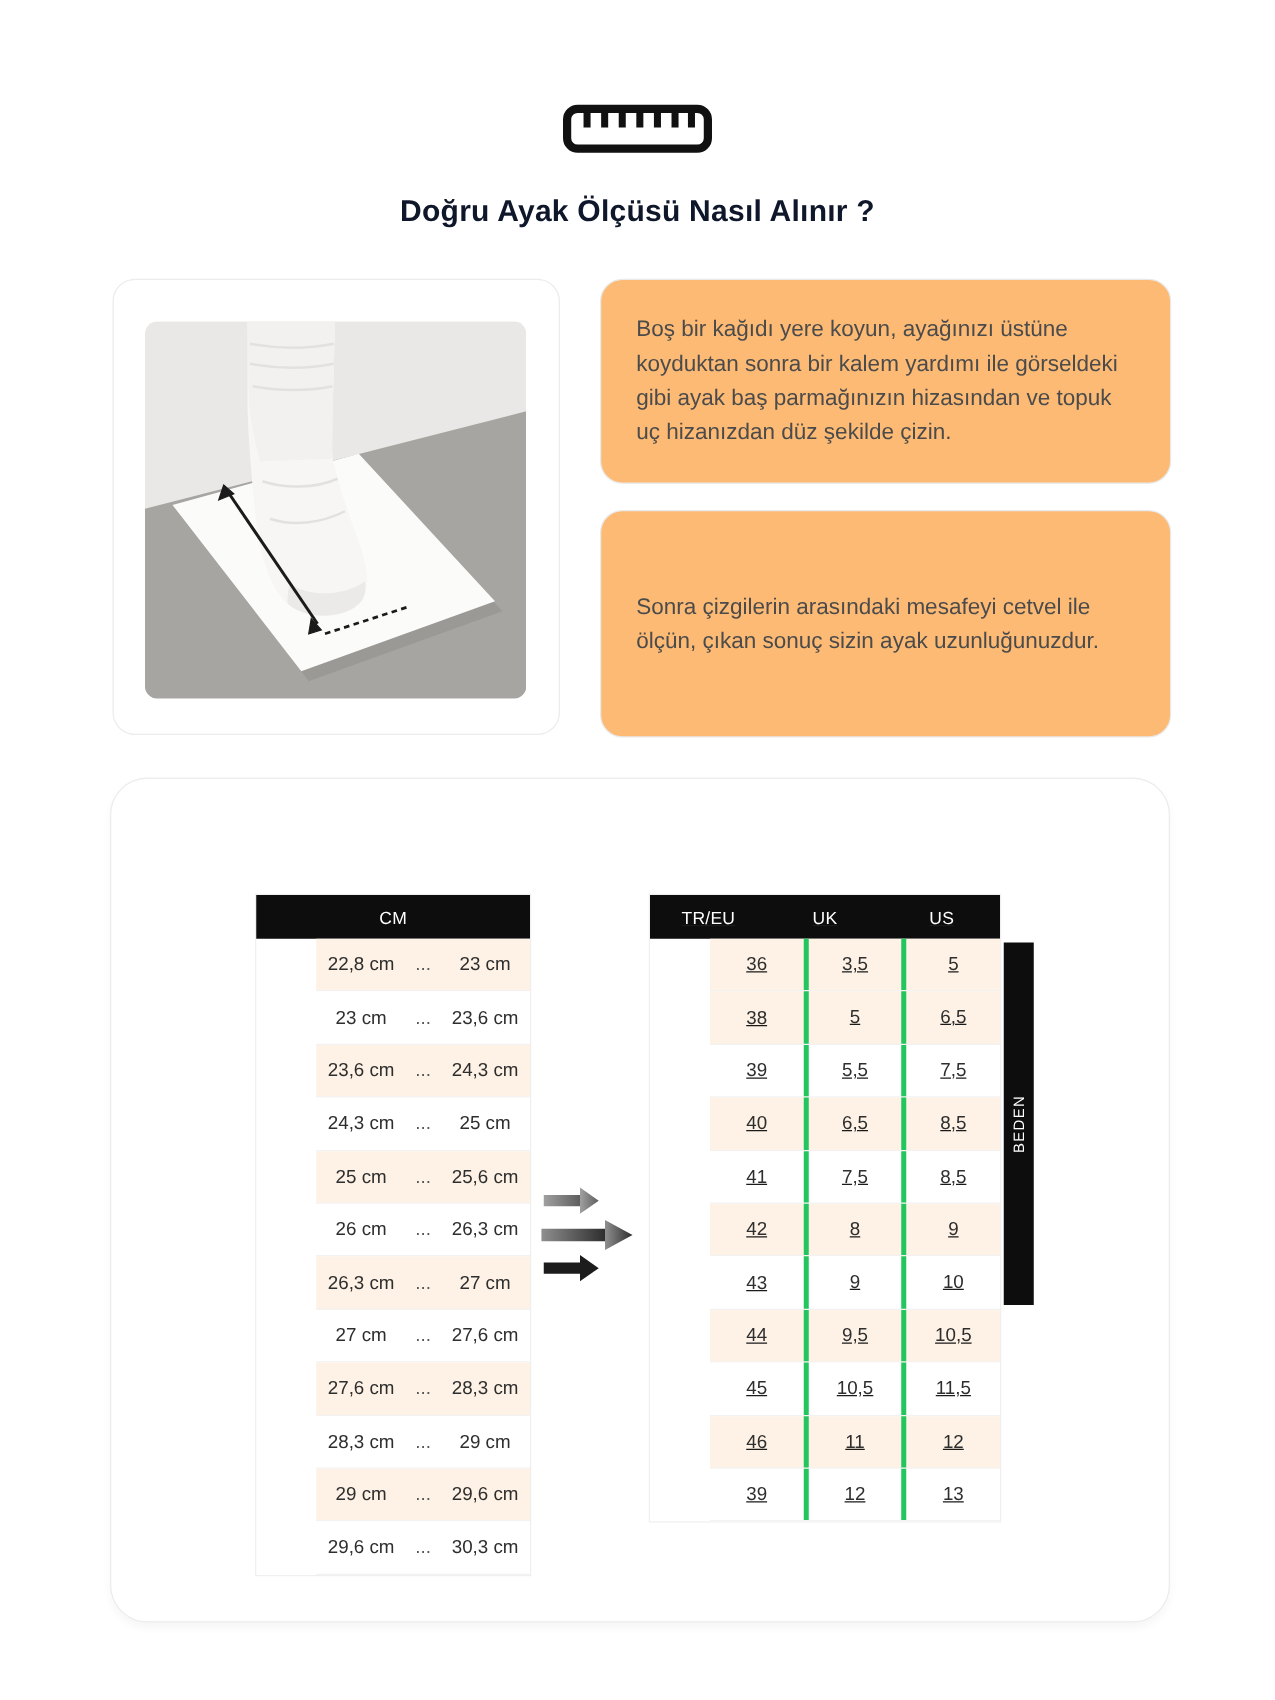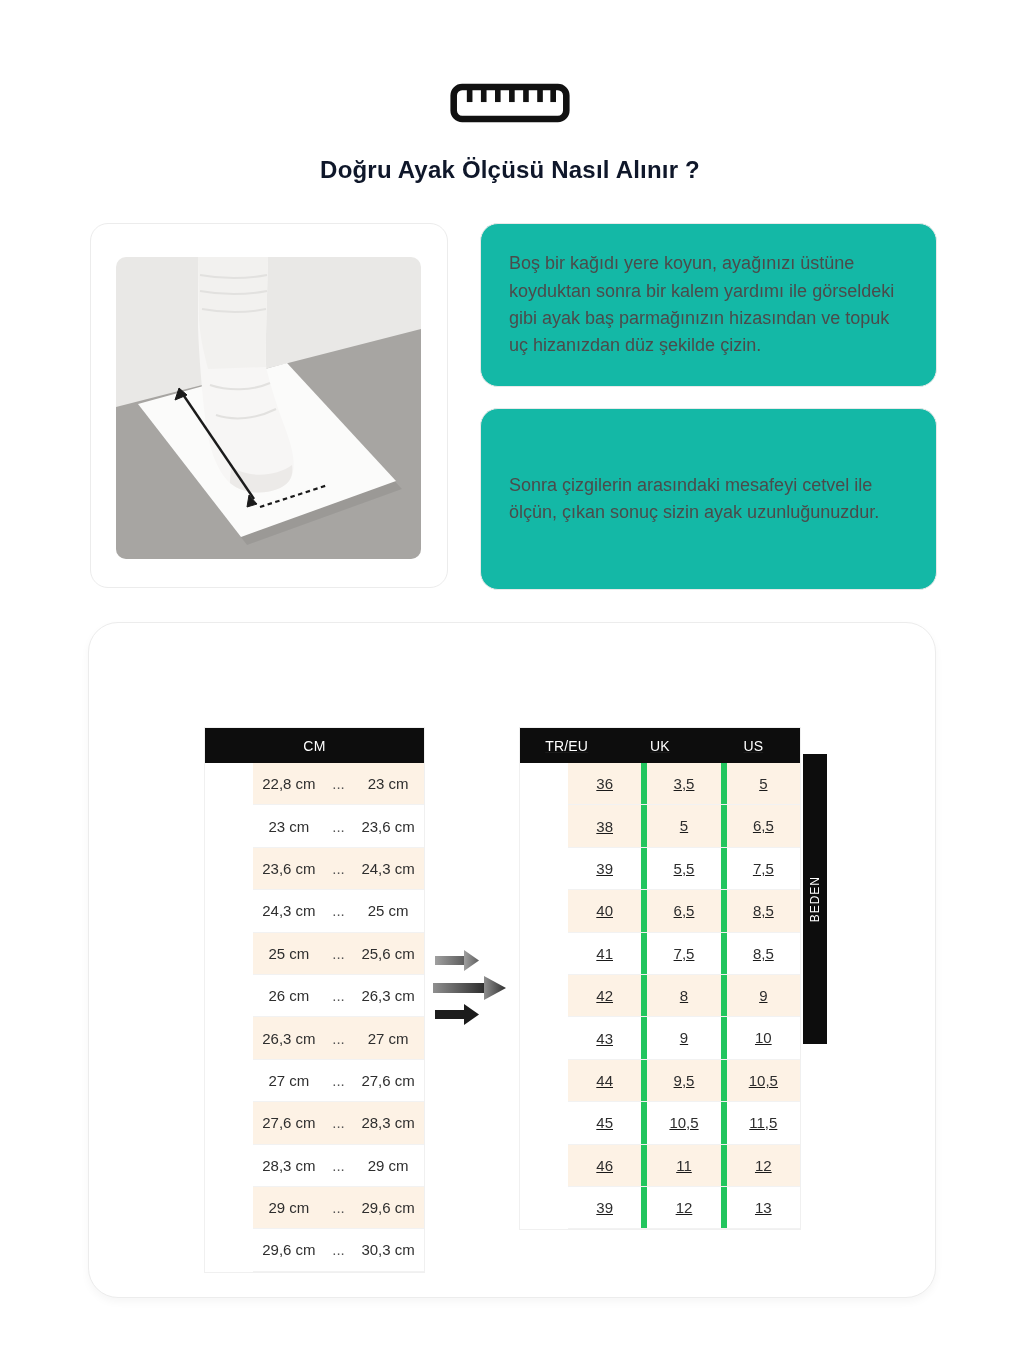--- a/index.html
+++ b/index.html
@@ -9,45 +9,45 @@
   .ruler-wrap { position:absolute; left:0; top:82px; width:1020px; display:flex; justify-content:center; }
   h1.page-title { position:absolute; left:0; top:156px; width:1020px; text-align:center;
     font-size:24px; font-weight:700; color:#0f172a; letter-spacing:.2px; }
 
   .photo-card { position:absolute; left:90px; top:223px; width:358px; height:365px;
     border:1px solid #ececec; border-radius:18px; background:#fff; }
   .photo { position:absolute; left:25px; top:33px; width:305px; height:302px;
     border-radius:10px; overflow:hidden; }
 
   .note { position:absolute; left:480px; width:457px; border:1px solid #e9e9e9; border-radius:18px;
-    background:#14b8a6; padding:22px 28px; font-size:18px; line-height:1.52; color:#4b4b4b;
+    background:#fdba74; padding:22px 28px; font-size:18px; line-height:1.52; color:#4b4b4b;
     display:flex; align-items:center; }
   .note-1 { top:223px; height:164px; }
   .note-2 { top:408px; height:182px; }
 
   .size-card { position:absolute; left:88px; top:622px; width:848px; height:676px;
     border:1px solid #ececec; border-radius:30px; background:#fff;
     box-shadow:0 4px 8px rgba(0,0,0,.04); }
   h2.table-title { position:absolute; left:0; top:36px; width:100%; text-align:center;
     font-size:22px; font-weight:700; color:#0f0f0f; }
 
-  .tbl { position:absolute; top:104px; border:1px solid #f0f0f0; }
+  .tbl { position:absolute; top:92px; border:1px solid #f0f0f0; }
   .tbl-cm   { left:115px; width:221px; }
   .tbl-size { left:430px; width:282px;text-decoration:underline; }
   .tbl-head { height:35px; background:#0d0d0d; color:#fff; display:flex; align-items:center; }
   .tbl-cm .tbl-head { justify-content:center; font-size:14px; letter-spacing:.3px; }
   .tbl-size .tbl-head span { flex:1; text-align:center; font-size:14px; letter-spacing:.2px; }
   .row { height:42.4px; display:flex; align-items:center; background:#fff;
     border-bottom:1px solid #f2f2f2; font-size:15px; color:#2e2e2e;margin-left:48px; }
   .row.alt { background:#fdf2e5; }
   .tbl-cm .row span:nth-child(1){ flex:0 0 42%; text-align:center; }
   .tbl-cm .row span:nth-child(2){ flex:0 0 16%; text-align:center; color:#555; }
   .tbl-cm .row span:nth-child(3){ flex:0 0 42%; text-align:center; }
   .tbl-size .row span { flex:1; text-align:center; }
-  .tbl-size .row span + span { border-left:6px solid #22c55e; align-self:stretch; line-height:42.4px; }
+  .tbl-size .row span + span { border-left:4px solid #22c55e; align-self:stretch; line-height:42.4px; }
 
   .beden-bar { position:absolute; left:714px; top:131px; width:24px; height:290px;
     background:#0d0d0d; display:flex; align-items:center; justify-content:center; }
   .beden-bar span { writing-mode:vertical-rl; transform:rotate(180deg); color:#ffffff;
     font-size:12px; letter-spacing:1px; font-weight:500; }
 
   .arrows { position:absolute; left:344px; top:326px; }
 </style>
 </head>
 <body>

